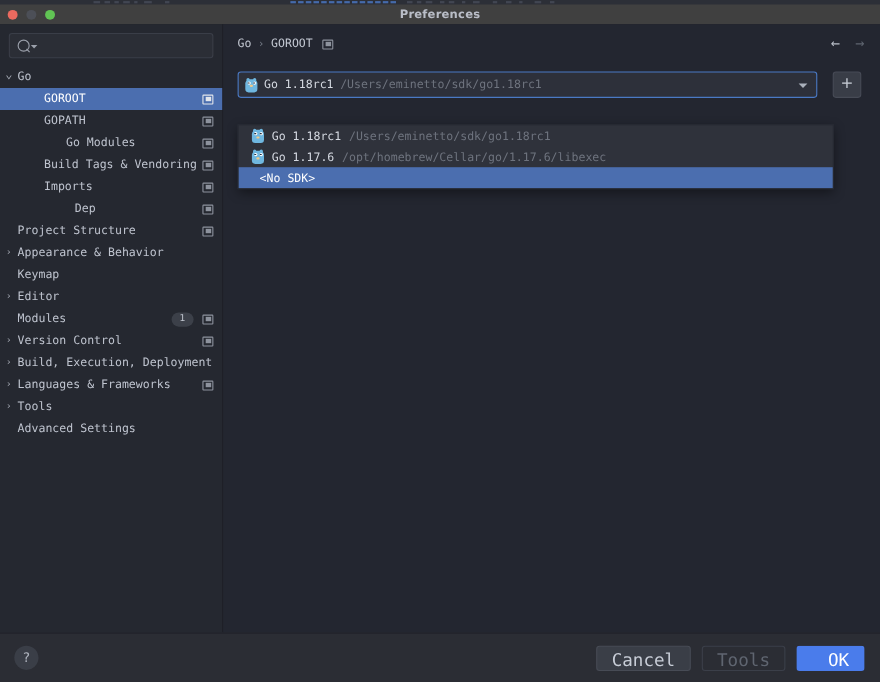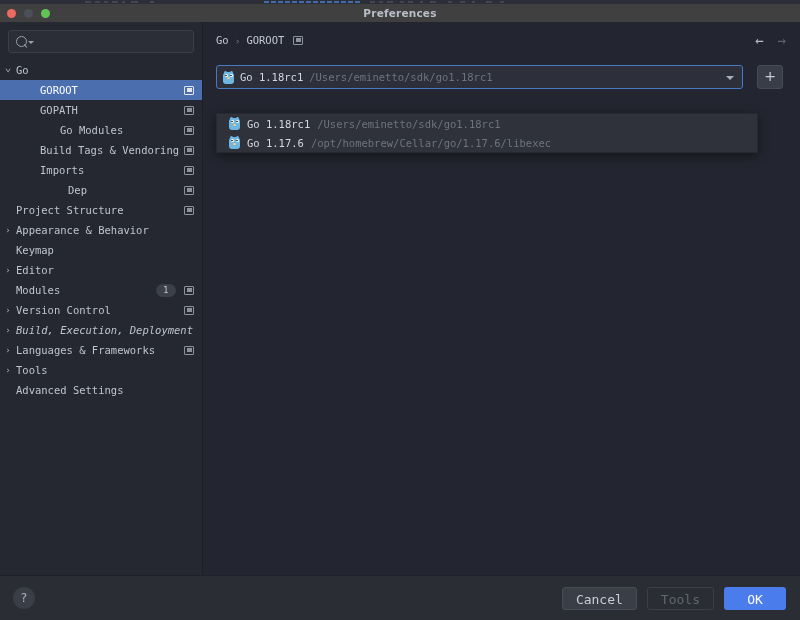--- a/index.html
+++ b/index.html
@@ -383,23 +383,23 @@
     display: flex;
     gap: 10px;
   }
   .btn {
     height: 23px;
     min-width: 62px;
     padding: 0 13px;
     box-sizing: border-box;
     border-radius: 3px;
     font-family: "DejaVu Sans Mono", "Liberation Mono", monospace;
-    font-size: 13px;
+    font-size: 16px;
     line-height: 23px;
-    text-align: center;
+    text-align: right;
     border: 1px solid transparent;
   }
   .btn.cancel {
     background: #3a3e47;
     border-color: #474b55;
     color: #c8cdd7;
   }
   .btn.apply {
     background: transparent;
     border-color: #3b3f49;
@@ -518,21 +518,21 @@
             <span class="badge-count">1</span>
             <span class="gutter-icon"></span>
           </div>
           <div class="trow">
             <span class="twist" style="left: 2px;">›</span>
             <span class="tlabel" style="margin-left: 16px;">Version Control</span>
             <span class="gutter-icon"></span>
           </div>
           <div class="trow">
             <span class="twist" style="left: 2px;">›</span>
-            <span class="tlabel" style="margin-left: 16px; font-style: italic;">Build, Execution, Deployment</span>
+            <span class="tlabel" style="margin-left: 16px;">Build, Execution, Deployment</span>
           </div>
           <div class="trow">
             <span class="twist" style="left: 2px;">›</span>
             <span class="tlabel" style="margin-left: 16px;">Languages &amp; Frameworks</span>
             <span class="gutter-icon"></span>
           </div>
           <div class="trow">
             <span class="twist" style="left: 2px;">›</span>
             <span class="tlabel" style="margin-left: 16px;">Tools</span>
           </div>
@@ -600,20 +600,24 @@
             <span class="body"></span>
             <span class="eye-l"></span>
             <span class="eye-r"></span>
             <span class="pupil-l"></span>
             <span class="pupil-r"></span>
             <span class="muzzle"></span>
           </span>
           <span class="sdk-name">Go 1.17.6</span>
           <span class="sdk-path">/opt/homebrew/Cellar/go/1.17.6/libexec</span>
         </div>
+        <div class="popup-row hl">
+          <span style="display: inline-block; width: 0px;"></span>
+          <span class="sdk-name">&lt;No SDK&gt;</span>
+        </div>
       </div>
 
   </div>
 
   <div class="footer">
     <div class="helpbtn">?</div>
     <div class="btns" id="footer-buttons">
         <div class="btn cancel">Cancel</div>
         <div class="btn apply">Tools</div>
         <div class="btn ok">OK</div>

